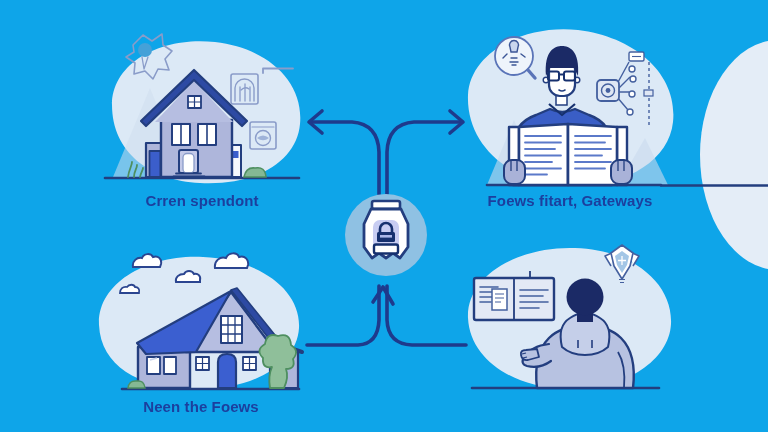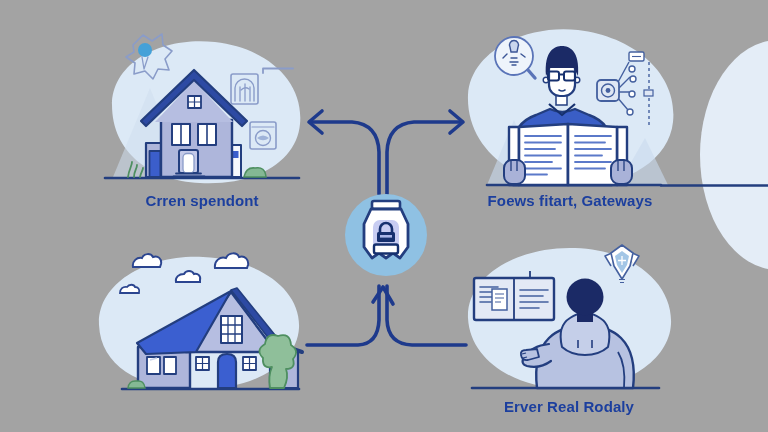--- a/index.html
+++ b/index.html
@@ -1,18 +1,18 @@
 <!DOCTYPE html>
 <html><head>
 <meta charset="utf-8">
 <style>
   html,body{margin:0;padding:0;background:#e8ecf2;}
   .stage{
     position:relative;width:768px;height:432px;overflow:hidden;
-    background:#a3a3a3;
+    background:#0ea5e9;
     font-family:"Liberation Sans", sans-serif;
   }
   .stage svg{position:absolute;left:0;top:0;}
   .q-label{
     position:absolute;width:220px;text-align:center;
     font-weight:700;font-size:15px;letter-spacing:.1px;color:#1c3f9e;
     -webkit-font-smoothing:antialiased;
   }
   .lbl-tl{left:92px;top:192px;}
   .lbl-tr{left:460px;top:192px;}
@@ -257,14 +257,14 @@
       <path d="M622,245 l11,8 -3,13 -8,13 -8,-13 -3,-13 z" fill="#ffffff" stroke="#44609f" stroke-width="1.6" stroke-linejoin="round"></path>
       <path d="M622,251 l7,5 -2,9 -5,8 -5,-8 -2,-9 z" fill="#a3c6e6"></path>
       <path d="M622,256 v9 M618,260.5 h8" stroke="#ffffff" stroke-width="1.3"></path>
       <path d="M619,279.5 h6 M620,282.5 h4" stroke="#44609f" stroke-width="1.2"></path>
     </g>
   </g>
 </svg>
 
   <div class="q-label lbl-tl">Crren spendont</div>
   <div class="q-label lbl-tr">Foews fitart, Gateways</div>
-  <div class="q-label lbl-br">Erver Real Rodaly</div>
+  <div class="q-label lbl-bl">Neen the Foews</div>
 </div>
 
 </body></html>

